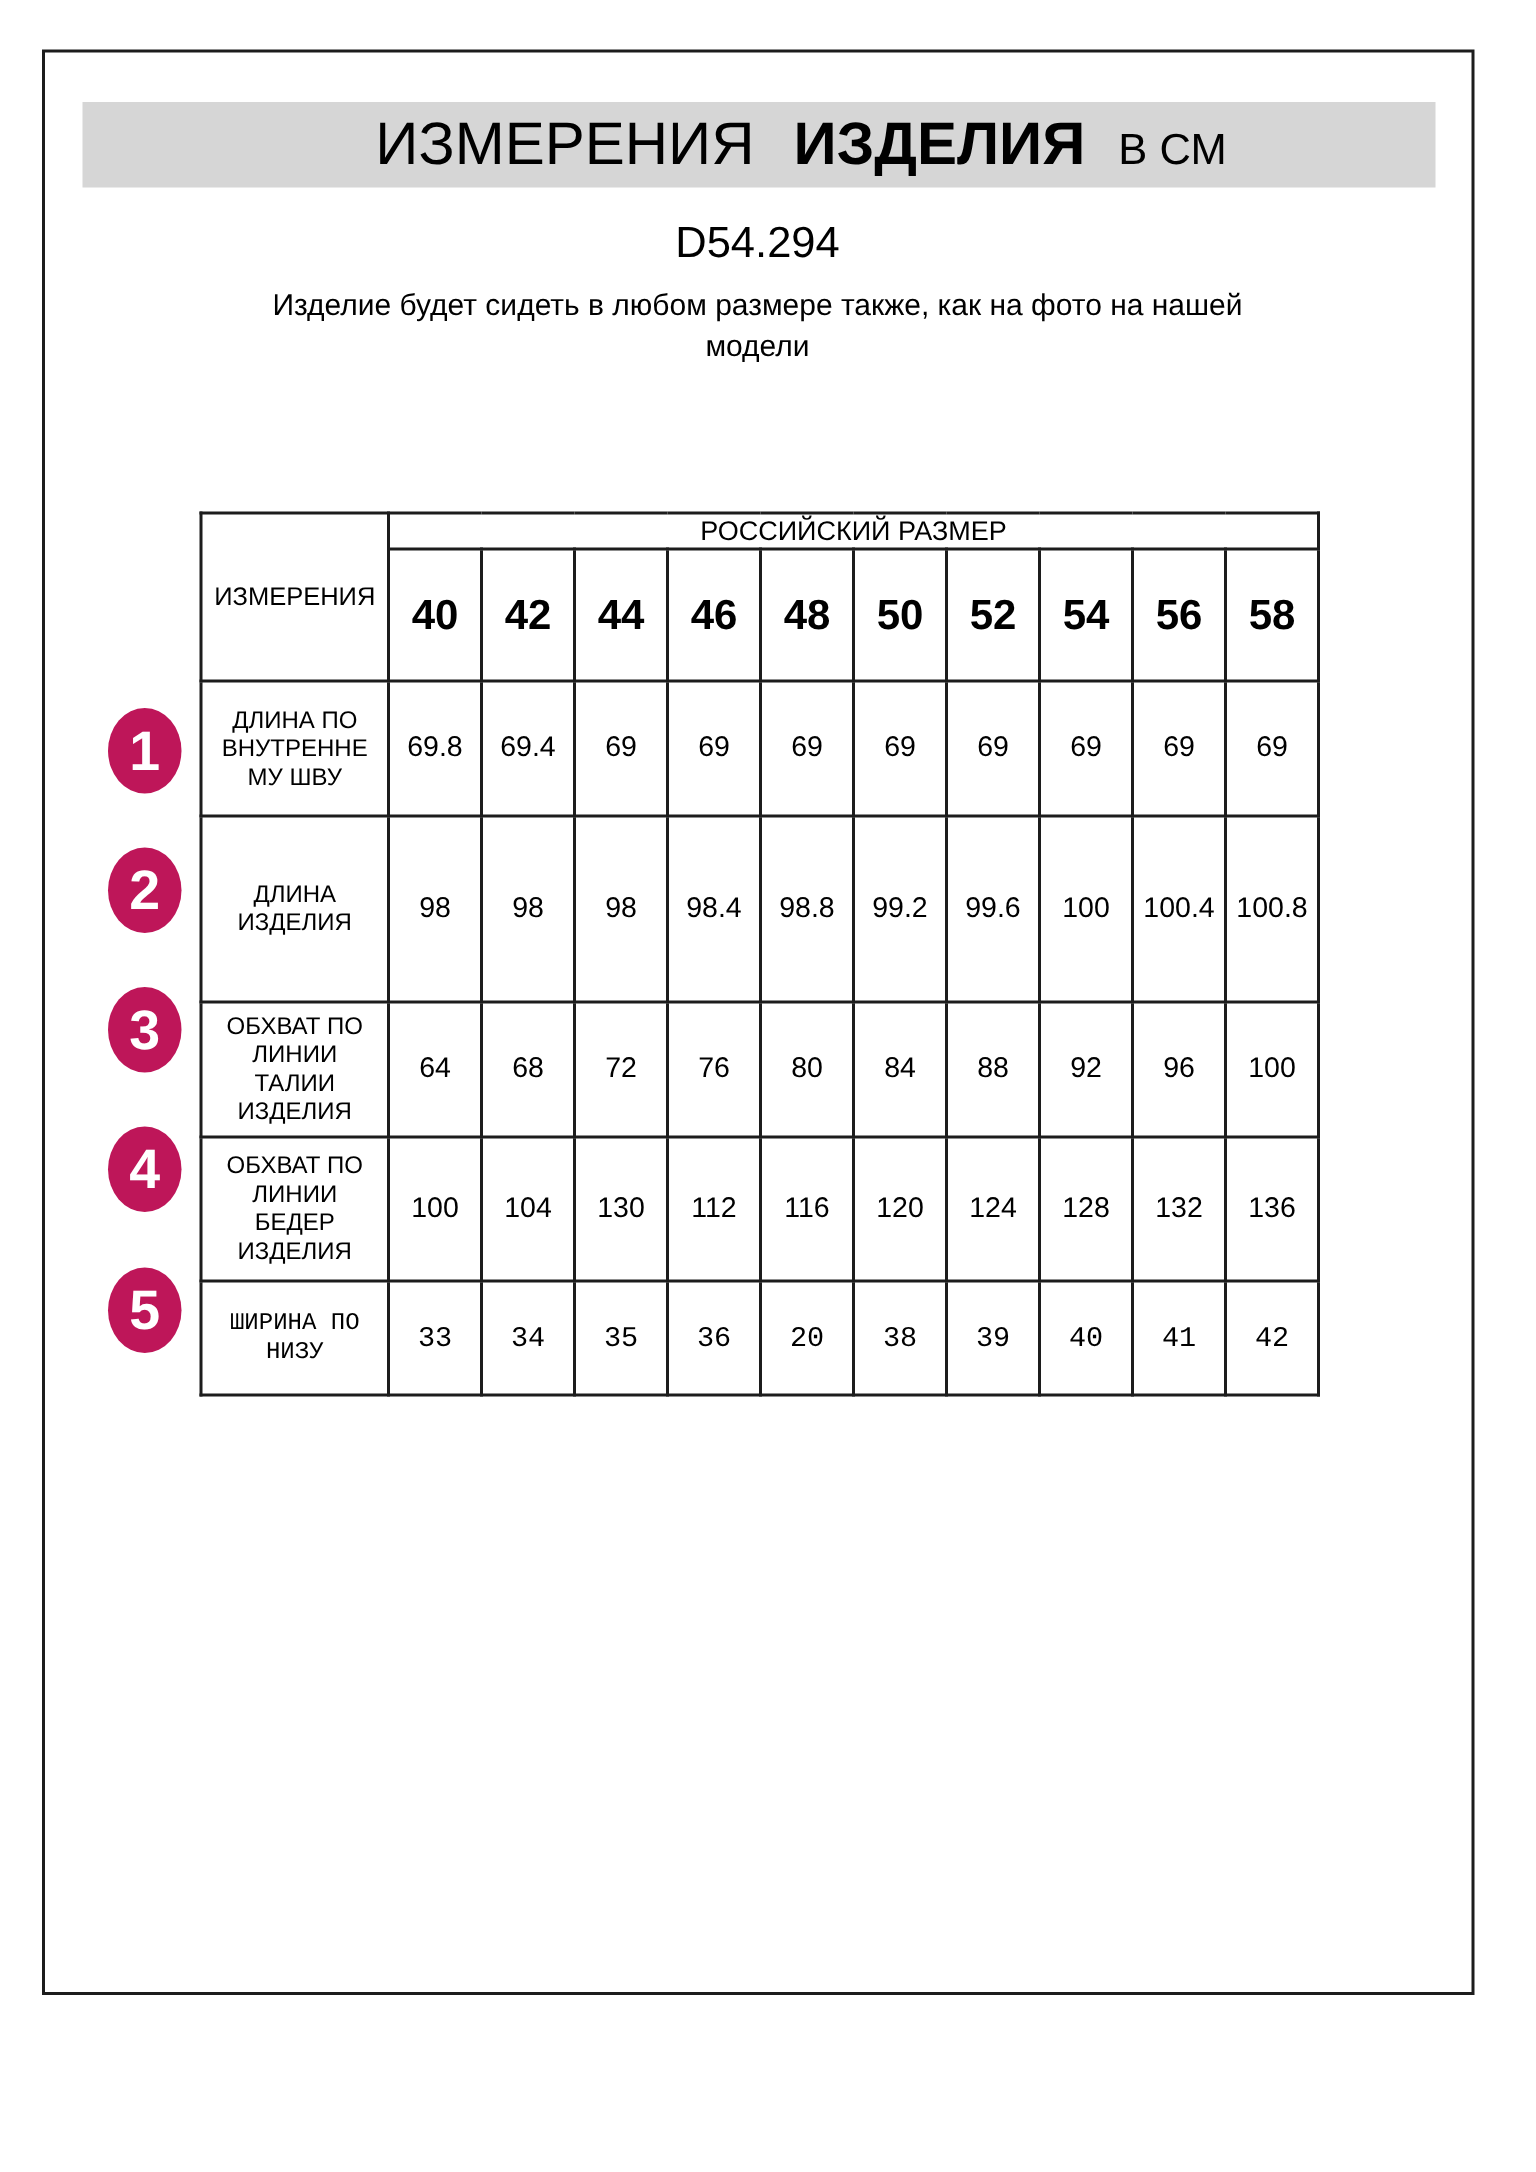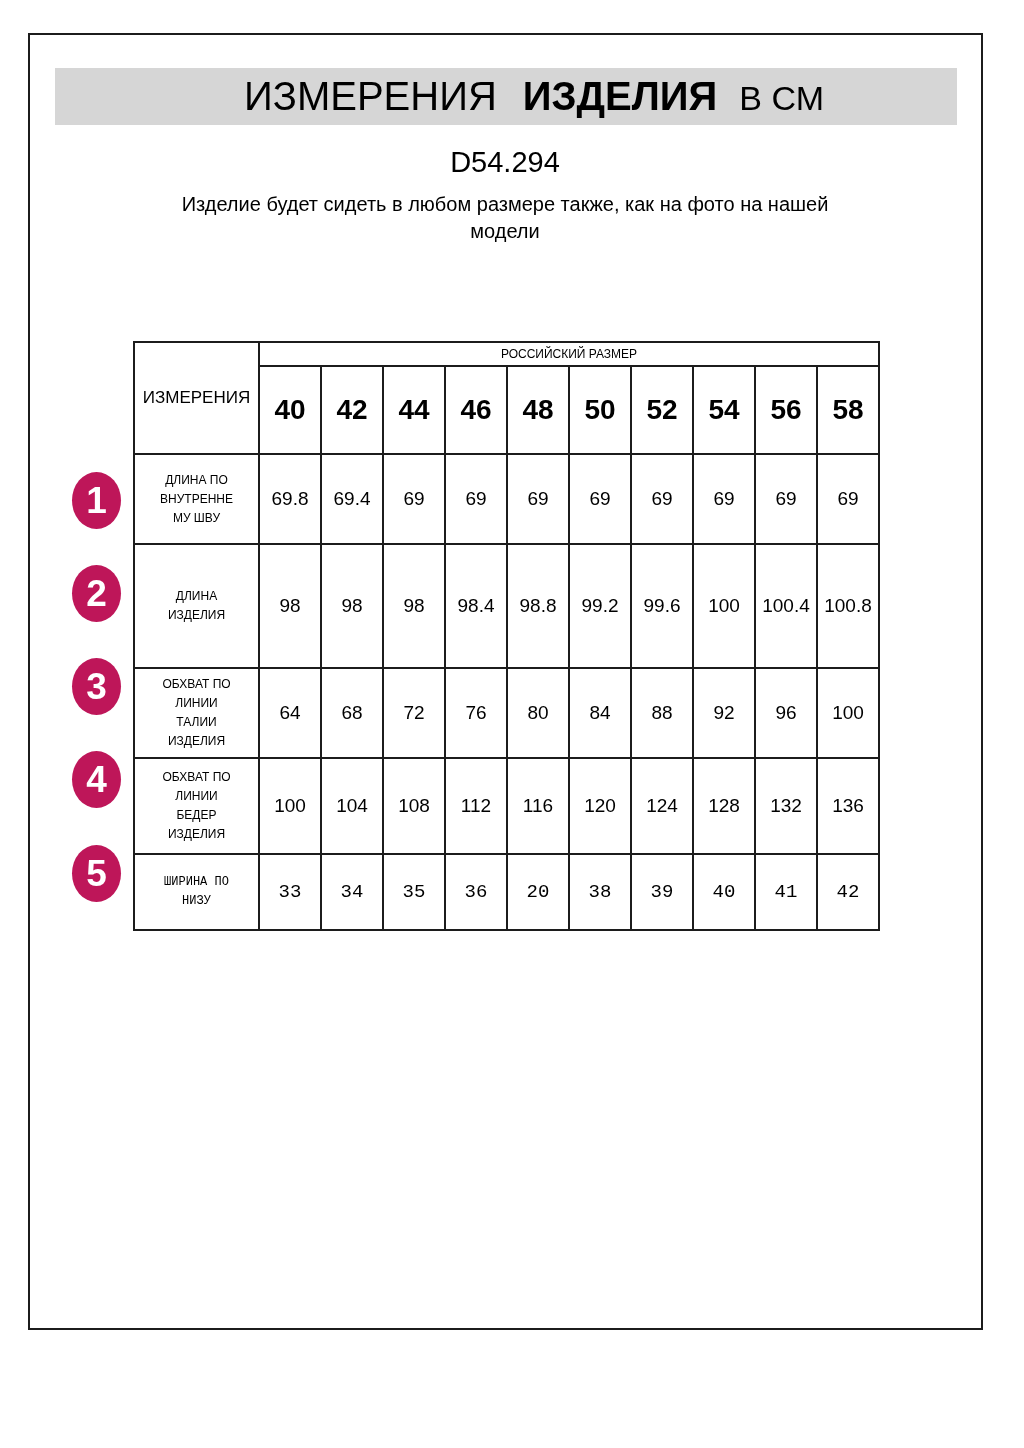--- a/index.html
+++ b/index.html
@@ -19,21 +19,21 @@
   }
   .title-bar {
     position: absolute; left: 55px; top: 68px;
     width: 902px; height: 57px;
     background: #d6d6d6;
     display: flex; align-items: center; justify-content: center;
   }
   .title-inner { transform: translateX(28px); white-space: nowrap; }
   .title-word1 { font-size: 40px; font-weight: 400; margin-right: 26px; }
   .title-word2 { font-size: 40px; font-weight: 700; margin-right: 22px; }
-  .title-unit  { font-size: 34px; font-weight: 400; }
+  .title-unit  { font-size: 29px; font-weight: 400; }
   .model-code {
     position: absolute; left: 0; top: 146px; width: 1010px;
     text-align: center; font-size: 29px; font-weight: 400;
   }
   .subtitle {
     position: absolute; left: 0; top: 191px; width: 1010px;
     text-align: center; font-size: 20px; line-height: 27px;
     white-space: pre-line;
   }
   table.meas-table {
@@ -41,30 +41,30 @@
     border-collapse: collapse; table-layout: fixed;
   }
   .meas-table td {
     border: 2px solid #1c1c1c;
     text-align: center; vertical-align: middle;
     overflow: hidden;
   }
   .col-label { width: 125px; }
   .col-size  { width: 62px; }
   .corner-cell { font-size: 17px; }
-  .group-cell  { font-size: 12px; height: 24px; }
+  .group-cell  { font-size: 18px; height: 24px; }
   tr.r-sizes   { height: 88px; }
   tr.r-sizes td { font-size: 28px; font-weight: 700; }
   tr.r-d1 { height: 90px; }
   tr.r-d2 { height: 124px; }
   tr.r-d3 { height: 90px; }
   tr.r-d4 { height: 96px; }
   tr.r-d5 { height: 76px; font-family: Liberation Mono, monospace; }
   td.label-cell {
-    font-size: 12px; line-height: 19px; white-space: pre-line;
+    font-size: 16px; line-height: 19px; white-space: pre-line;
     padding: 2px;
   }
   td.val-cell { font-size: 19px; margin-left: 24px; }
   .row-badge {
     position: absolute; left: 72px;
     width: 49px; height: 57px;
     background: #be1659; border-radius: 50%;
     color: #fff; font-size: 37px; font-weight: 700;
     display: flex; align-items: center; justify-content: center;
   }
@@ -166,21 +166,21 @@
       <td class="val-cell">96</td>
       <td class="val-cell">100</td>
     </tr>
     <tr class="r-d4">
       <td class="label-cell">ОБХВАТ ПО
 ЛИНИИ
 БЕДЕР
 ИЗДЕЛИЯ</td>
       <td class="val-cell">100</td>
       <td class="val-cell">104</td>
-      <td class="val-cell">108</td>
+      <td class="val-cell">130</td>
       <td class="val-cell">112</td>
       <td class="val-cell">116</td>
       <td class="val-cell">120</td>
       <td class="val-cell">124</td>
       <td class="val-cell">128</td>
       <td class="val-cell">132</td>
       <td class="val-cell">136</td>
     </tr>
     <tr class="r-d5">
       <td class="label-cell">ШИРИНА ПО

